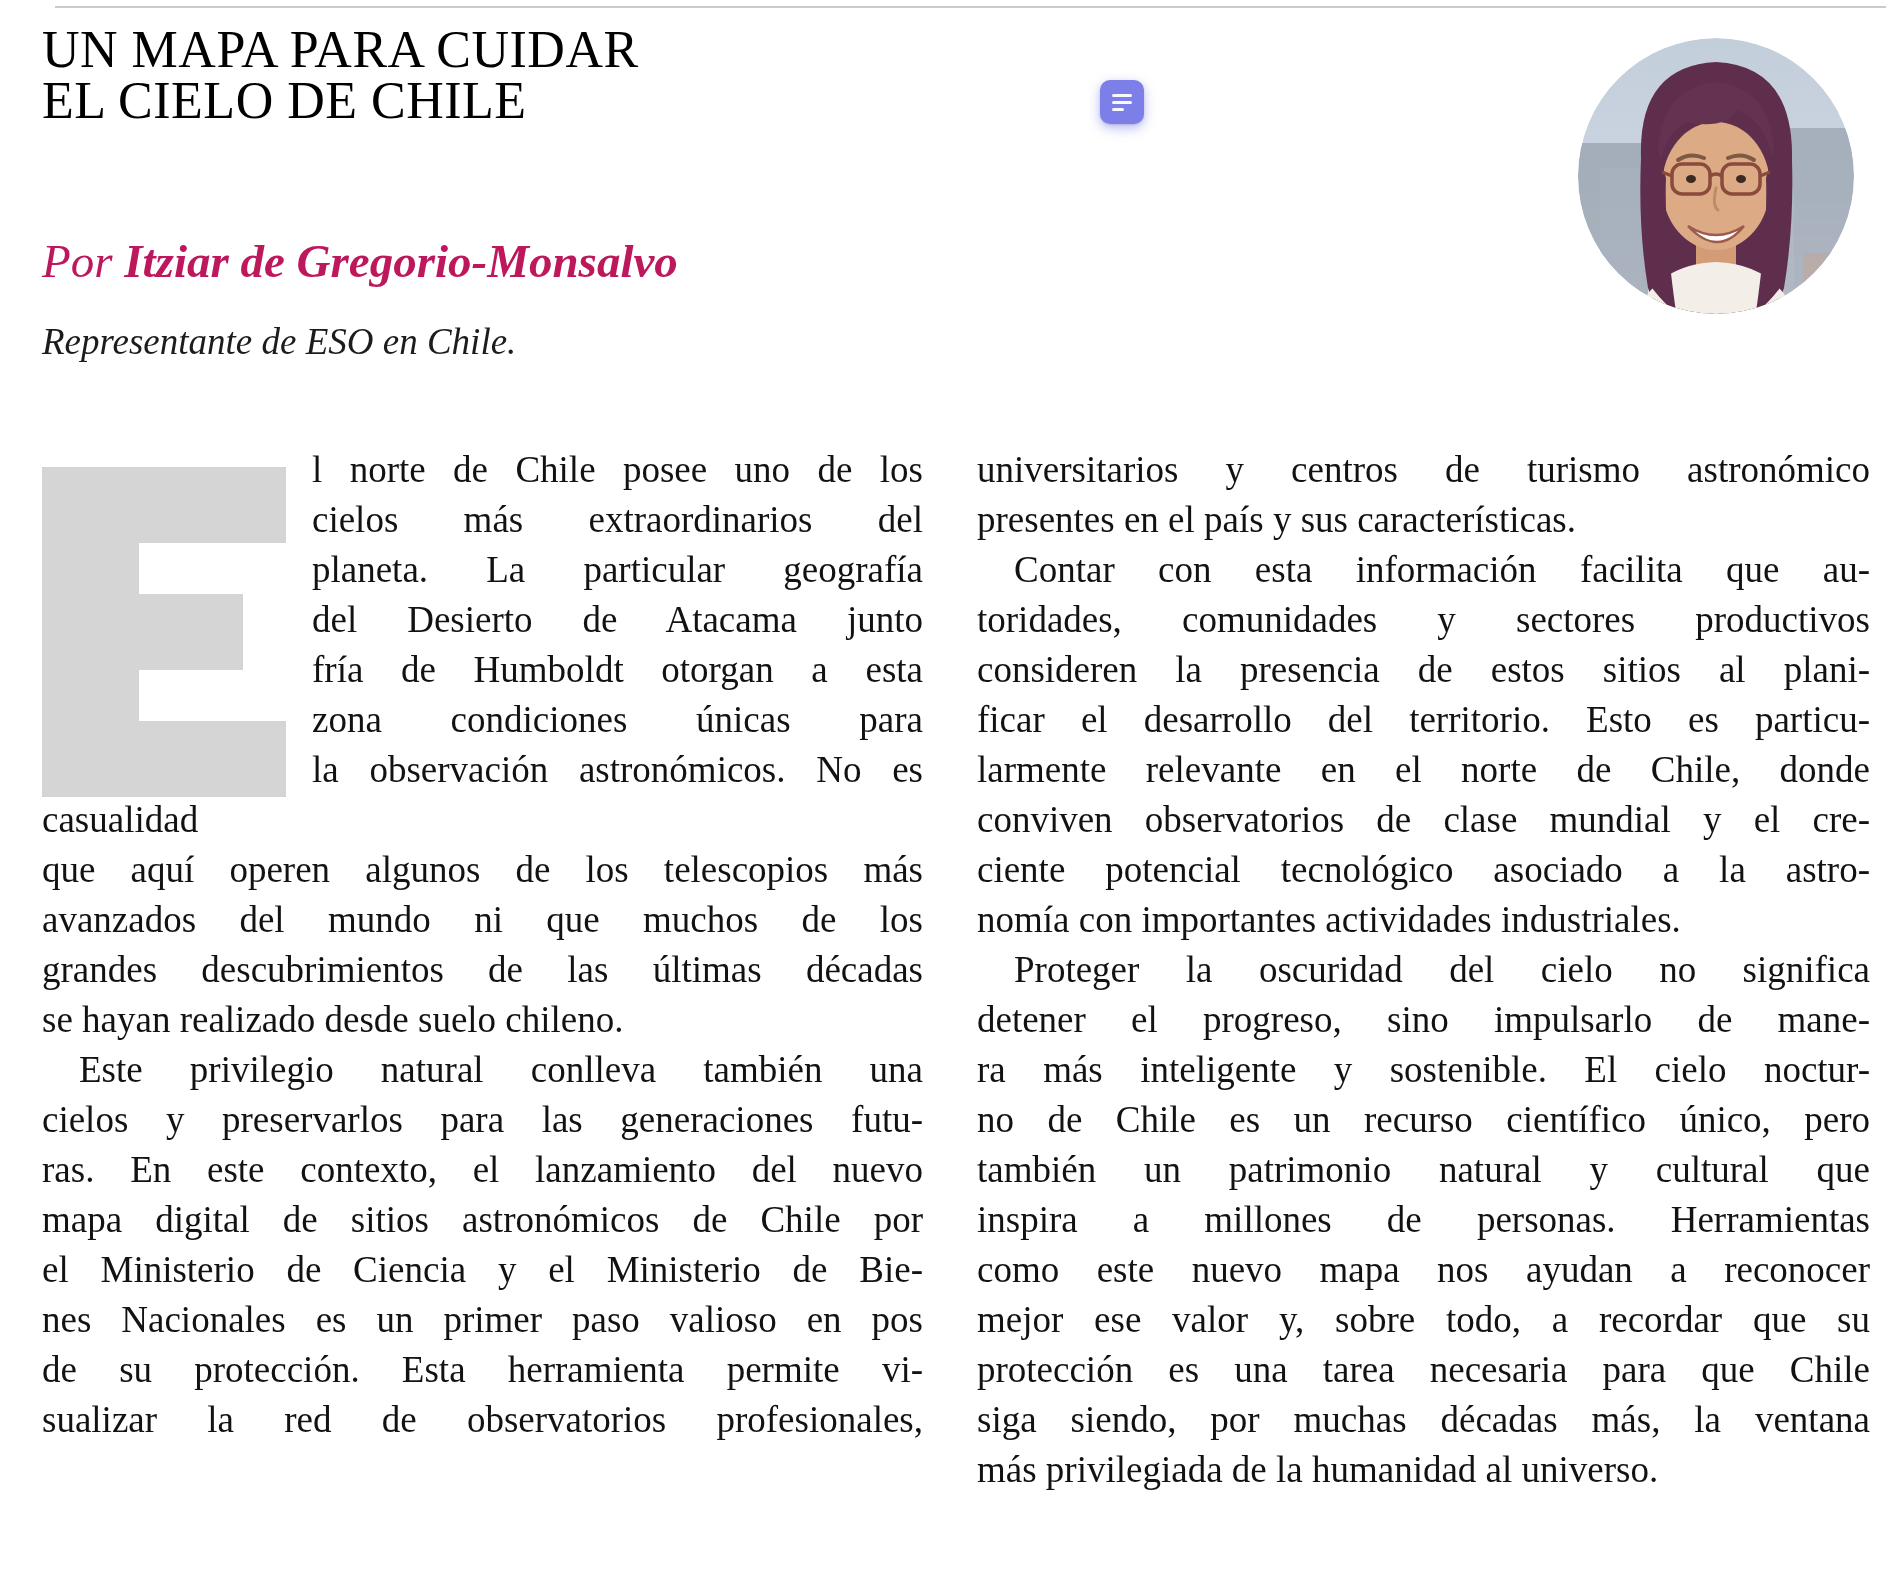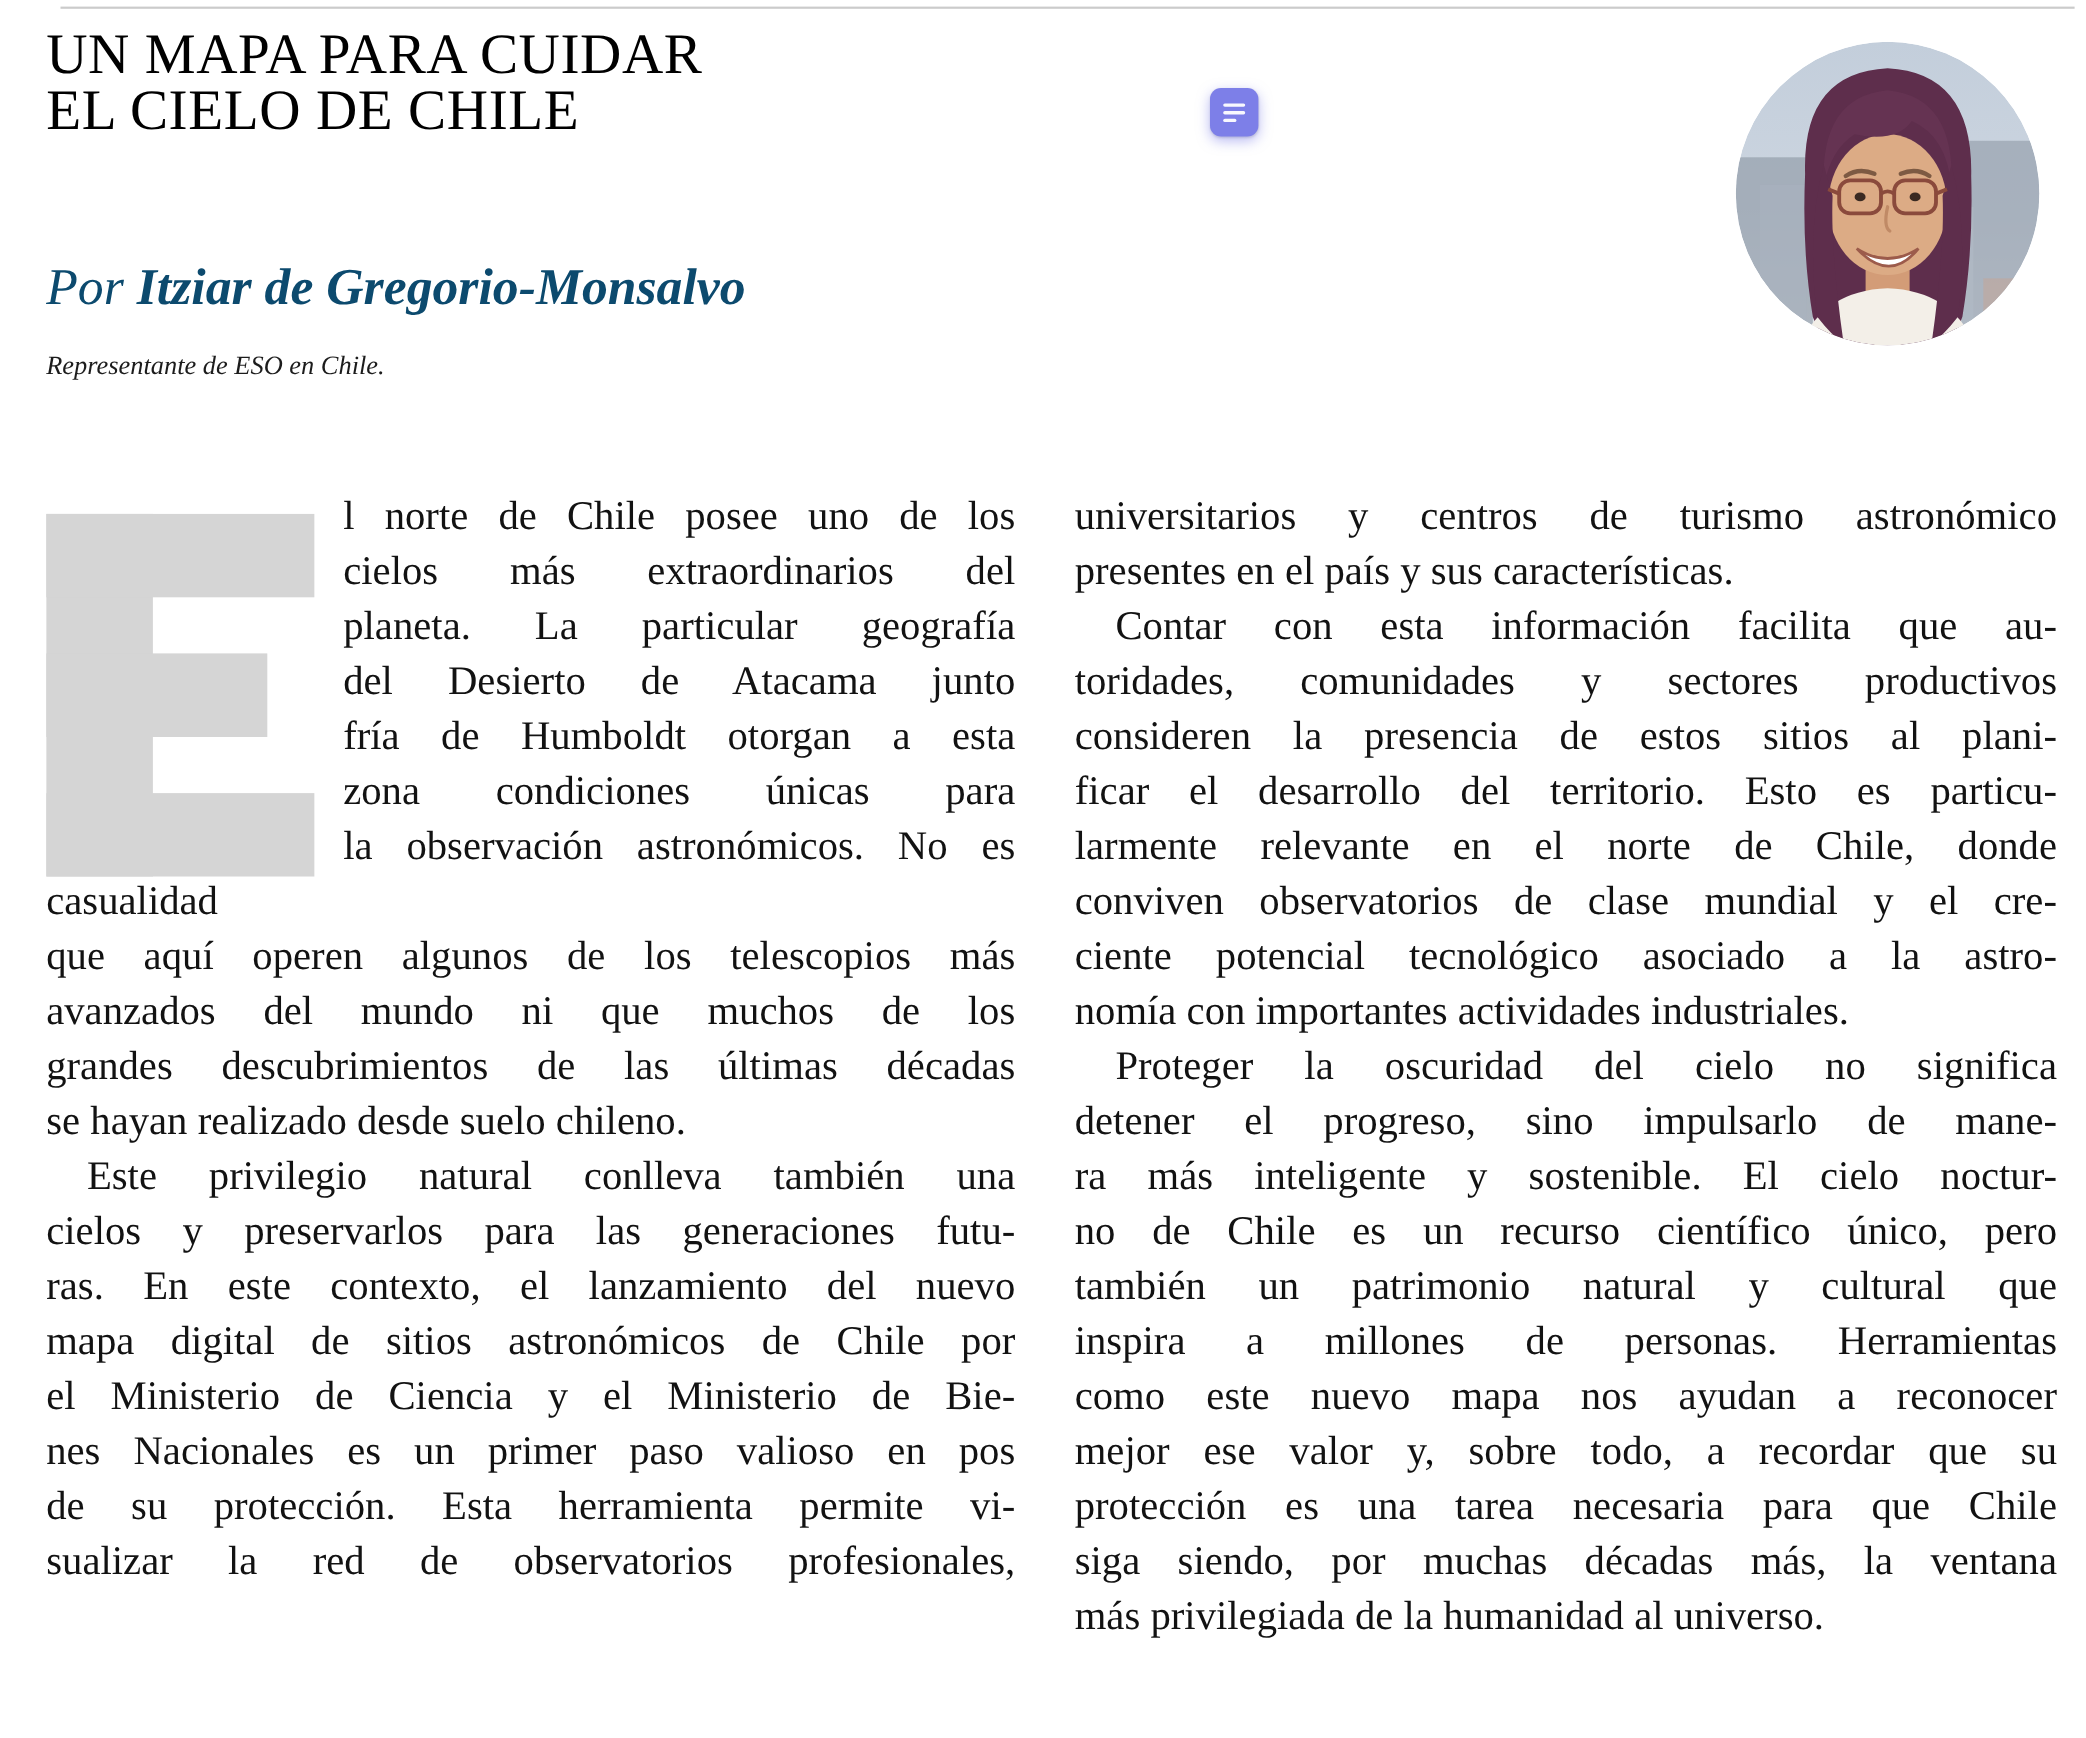--- a/index.html
+++ b/index.html
@@ -10,25 +10,25 @@
   .top-rule{position:absolute;top:6px;left:55px;right:10px;height:2px;background:#cbcbcb;}
 
   
   .headline{position:absolute;left:42px;top:24px;margin:0;
             font-family:"Liberation Serif",serif;font-weight:400;color:#000000;
             font-size:52px;line-height:0.99;letter-spacing:0.5px;}
   .headline span{display:block;}
 
   
   .byline{position:absolute;left:42px;top:236px;margin:0;font-style:italic;
-          font-size:47px;color:#0c4a6e;line-height:1.1;}
+          font-size:47px;color:#be185d;line-height:1.1;}
   .byline .author{font-weight:700;}
 
   .role{position:absolute;left:42px;top:320px;margin:0;font-style:italic;
-        font-size:24px;color:#1c1c1c;}
+        font-size:37px;color:#1c1c1c;}
 
   
   .note-widget{position:absolute;left:1100px;top:80px;width:44px;height:44px;border-radius:10px;
                background:#7d7fe8;border:0;cursor:pointer;
                box-shadow:0 4px 12px rgba(125,127,232,.55),0 1px 2px rgba(0,0,0,.15);
                display:flex;align-items:center;justify-content:center;padding:0;}
   .note-widget .glyph{display:flex;flex-direction:column;gap:4px;align-items:flex-start;}
   .note-widget .glyph i{display:block;height:3px;background:rgba(255,255,255,.95);border-radius:2px;}
   .note-widget .glyph i:nth-child(1){width:20px;}
   .note-widget .glyph i:nth-child(2){width:20px;}

